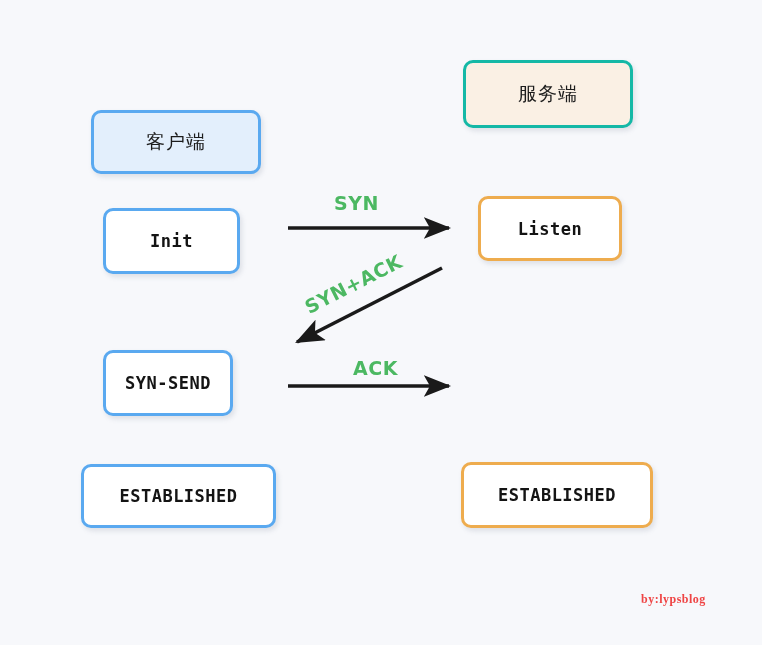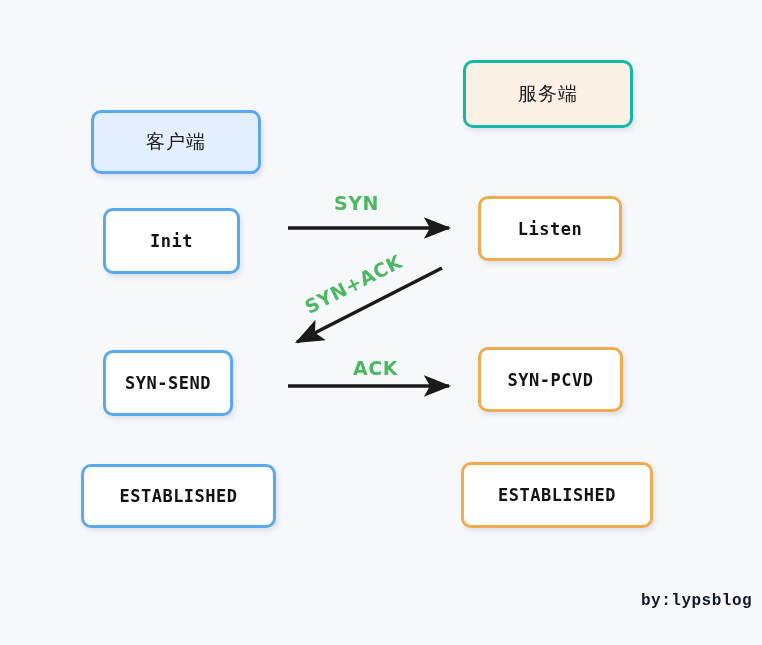--- a/index.html
+++ b/index.html
@@ -77,24 +77,24 @@
     white-space: nowrap;
     letter-spacing: 0.5px;
   }
   .msg-diag {
     transform: rotate(-27deg);
     transform-origin: left center;
   }
 
   .watermark {
     position: absolute;
-    font-family: Liberation Mono, monospace;
+    font-family: Liberation Serif, serif;
     font-weight: bold;
-    font-size: 16px;
-    color: #0f172a;
+    font-size: 12px;
+    color: #ef4444;
     letter-spacing: 0.5px;
     white-space: nowrap;
   }
 </style>
 </head>
 <body>
 
 <div id="canvas">
 
   <svg class="arrow-svg" viewBox="0 0 762 645" xmlns="http://www.w3.org/2000/svg">
@@ -128,23 +128,20 @@
   </div>
 
   <div class="node state state-client" style="left:81px; top:464px; width:195px; height:64px;">
     <span>ESTABLISHED</span>
   </div>
 
   <div class="node state state-server" style="left:478px; top:196px; width:144px; height:65px;">
     <span>Listen</span>
   </div>
 
-  <div class="node state state-server" style="left:478px; top:347px; width:145px; height:65px;">
-    <span>SYN-PCVD</span>
-  </div>
 
   <div class="node state state-server" style="left:461px; top:462px; width:192px; height:66px;">
     <span>ESTABLISHED</span>
   </div>
 
   <div class="msg-label" style="left:334px; top:192px;text-align:center;">SYN</div>
 
   <div class="msg-label msg-diag" style="left:306px; top:297px;">SYN+ACK</div>
 
   <div class="msg-label" style="left:353px; top:357px;">ACK</div>

